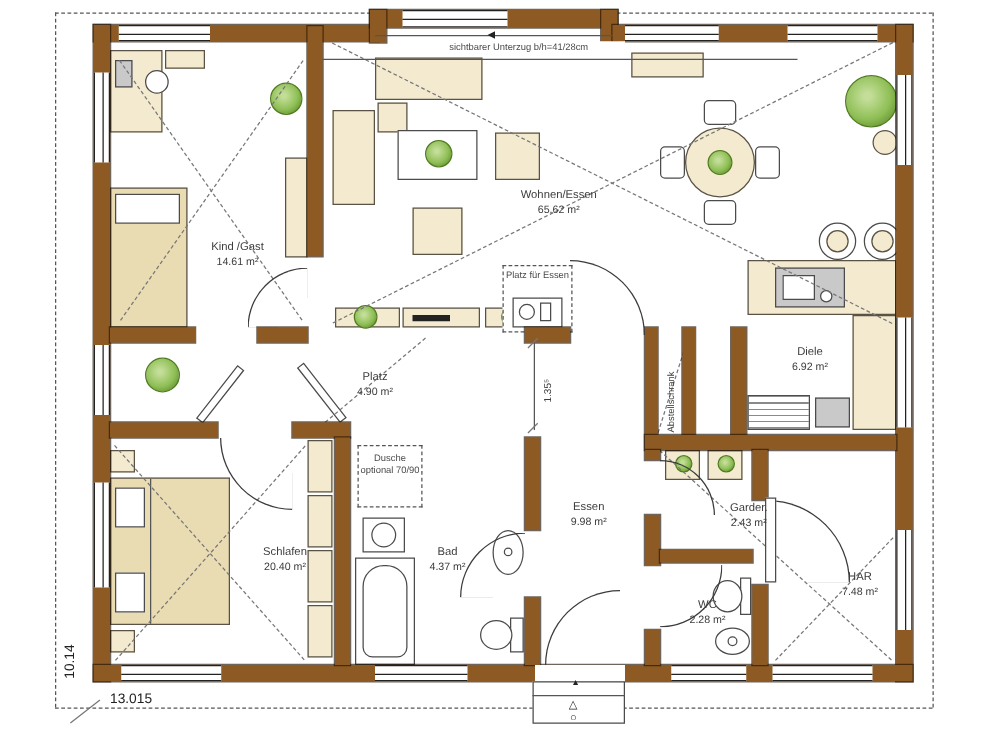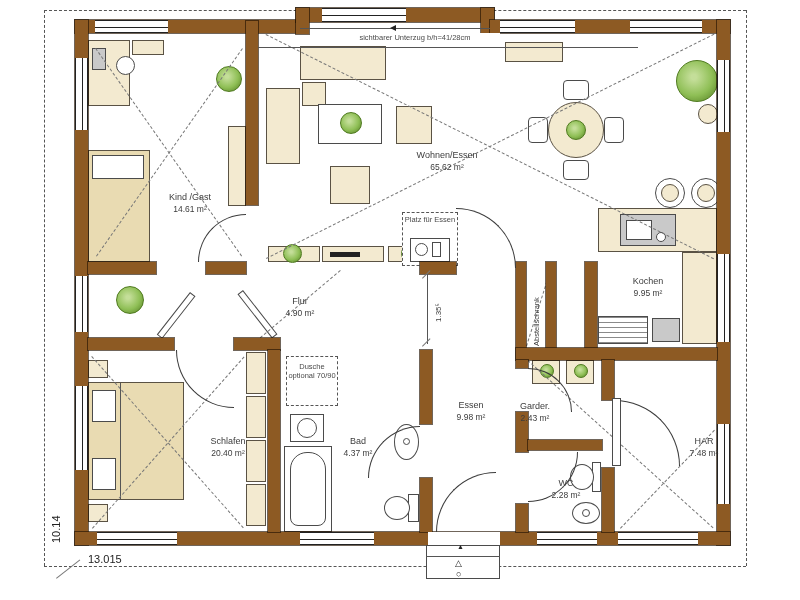--- a/index.html
+++ b/index.html
@@ -221,49 +221,49 @@
 
   <div class="a lbl" style="left:190px;top:152px;margin-top:40px;">
     <div class="rn">Kind /Gast</div>
     <div class="ra">14.61 m²</div>
   </div>
   <div class="a lbl" style="left:447px;top:150px;">
     <div class="rn">Wohnen/Essen</div>
     <div class="ra">65.62 m²</div>
   </div>
   <div class="a lbl" style="left:648px;top:276px;">
-    <div class="rn">Kochen</div>
-    <div class="ra">9.95 m²</div>
+    <div class="rn">Diele</div>
+    <div class="ra">6.92 m²</div>
   </div>
   <div class="a lbl" style="left:300px;top:296px;">
-    <div class="rn">Flur</div>
+    <div class="rn">Platz</div>
     <div class="ra">4.90 m²</div>
   </div>
   <div class="a vtxt" style="left:532px;top:346px;">Abstellschrank</div>
   <div class="a lbl" style="left:228px;top:436px;">
     <div class="rn">Schlafen</div>
     <div class="ra">20.40 m²</div>
   </div>
   <div class="a lbl" style="left:358px;top:436px;">
     <div class="rn">Bad</div>
     <div class="ra">4.37 m²</div>
   </div>
   <div class="a lbl" style="left:471px;top:400px;">
     <div class="rn">Essen</div>
     <div class="ra">9.98 m²</div>
   </div>
-  <div class="a lbl" style="left:535px;top:401px;">
+  <div class="a lbl" style="left:599px;top:401px;">
     <div class="rn">Garder.</div>
     <div class="ra">2.43 m²</div>
   </div>
   <div class="a lbl" style="left:566px;top:478px;">
     <div class="rn">WC</div>
     <div class="ra">2.28 m²</div>
   </div>
-  <div class="a lbl" style="left:688px;top:436px;margin-left:16px;">
+  <div class="a lbl" style="left:688px;top:456px;">
     <div class="rn">HAR</div>
     <div class="ra">7.48 m²</div>
   </div>
 
   <div class="a vtxt" style="left:434px;top:322px;font-size:8px;">1.35⁵</div>
   <div class="a dim dimv" style="left:50px;top:543px;">10.14</div>
   <div class="a dim" style="left:88px;top:553px;">13.015</div>
 
 </div>
 

